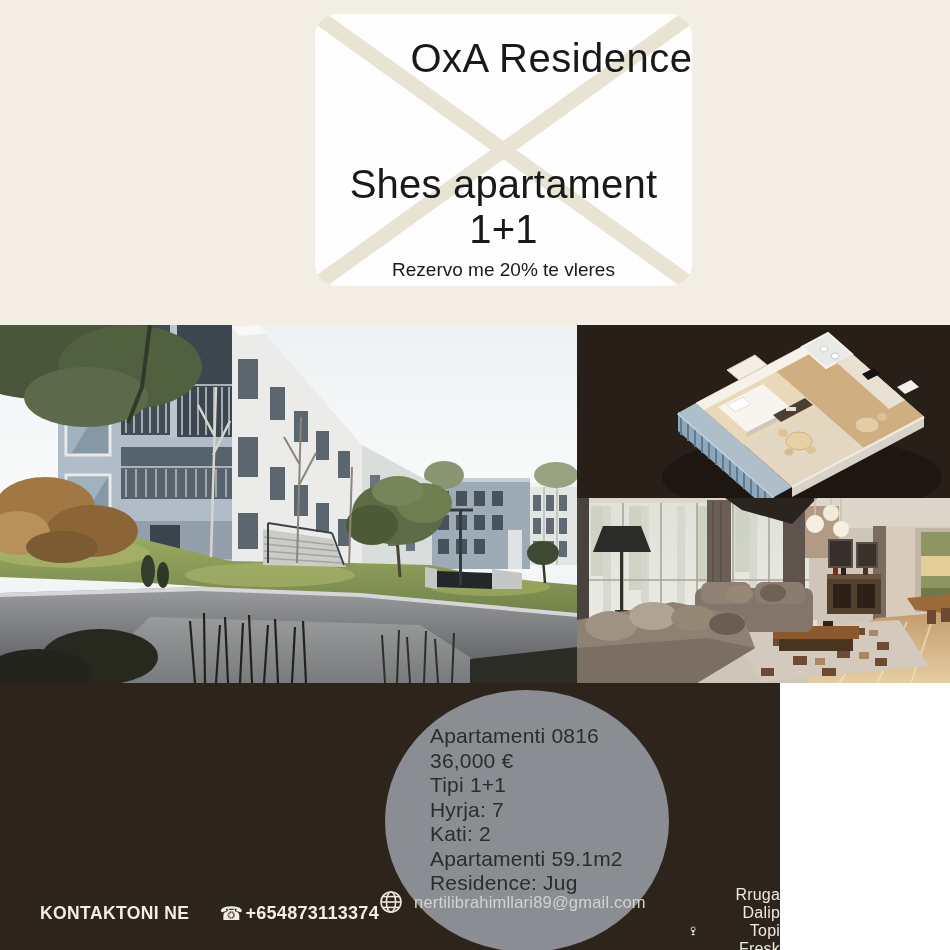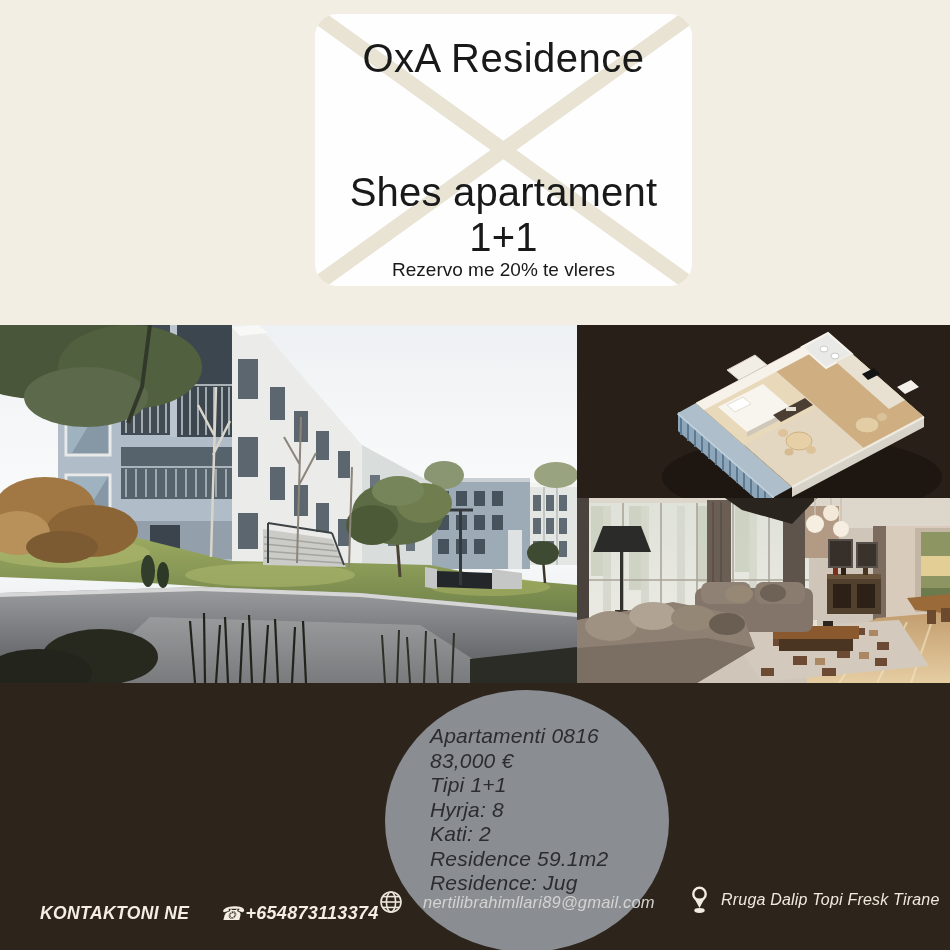--- a/index.html
+++ b/index.html
@@ -9,47 +9,47 @@
     -webkit-font-smoothing:antialiased;
   }
   
   .top{position:absolute;left:0;top:0;width:950px;height:325px;background:#f2eee3;}
   .envelope{
     position:absolute;left:315px;top:14px;width:377px;height:272px;
     background:#fefefe;border-radius:22px;overflow:hidden;
   }
   .envelope svg{position:absolute;left:0;top:0;}
   .env-text{position:absolute;left:0;width:100%;text-align:center;color:#191919;}
-  .brand{top:22px;font-size:40px;font-weight:500;letter-spacing:.5px;}
-  .headline{top:148px;font-size:40px;font-weight:500;letter-spacing:.2px;margin-top:8px;}
+  .brand{top:22px;font-size:40px;font-weight:500;letter-spacing:.5px;padding-left:48px;}
+  .headline{top:148px;font-size:40px;font-weight:500;letter-spacing:.2px;}
   .promo{top:245px;font-size:19px;font-weight:500;}
   
   .photos{position:absolute;left:0;top:325px;width:950px;height:358px;display:flex;}
   .photo-left{width:577px;height:358px;}
   .right-col{width:373px;height:358px;display:flex;flex-direction:column;}
   .floorplan{width:373px;height:173px;background:#281f18;}
   .interior{width:373px;height:185px;}
   .photos svg{display:block;}
   
-  .bottom{position:absolute;left:0;top:683px;width:950px;height:267px;background:#2d241c;font-style:italic;}
+  .bottom{position:absolute;left:0;top:683px;width:780px;height:267px;background:#2d241c;}
   .info-circle{
     position:absolute;left:385px;top:7px;width:284px;height:262px;border-radius:50%;
     background:#8a8e93;z-index:1;
   }
   .info-lines{
     position:absolute;left:45px;top:34px;
     font-size:21px;line-height:24.5px;font-weight:500;color:#2b2c30;letter-spacing:.2px;
     white-space:nowrap;
   }
   .contact{position:absolute;z-index:2;display:flex;align-items:center;}
   .contact-left{left:40px;top:219px;gap:30px;}
   .contact-label{font-size:17.5px;font-weight:700;color:#f4efe5;letter-spacing:.4px;}
   .contact-phone{font-size:18px;font-weight:700;color:#f4efe5;letter-spacing:.3px;display:flex;align-items:center;gap:2px;}
   .phone-glyph{font-size:19px;font-weight:400;}
-  .contact-email{left:379px;top:207px;gap:20px;}
+  .contact-email{left:379px;top:207px;gap:11px;}
   .email-text{font-size:16.5px;color:#d4d3d1;letter-spacing:.2px;}
   .contact-address{left:690px;top:203px;gap:12px;}
   .address-text{font-size:16px;color:#efeade;letter-spacing:.2px;text-align:right;}
   .icon{display:block;}
 </style>
 </head>
 <body>
 
 <div class="canvas">
 
@@ -474,25 +474,25 @@
         </svg>
       </div>
     </div>
   </div>
 
   <div class="bottom">
 
     <div class="info-circle">
       <div class="info-lines">
         <div>Apartamenti 0816</div>
-        <div>83,000 €</div>
+        <div>36,000 €</div>
         <div>Tipi 1+1</div>
-        <div>Hyrja: 8</div>
+        <div>Hyrja: 7</div>
         <div>Kati: 2</div>
-        <div>Residence 59.1m2</div>
+        <div>Apartamenti 59.1m2</div>
         <div>Residence: Jug</div>
       </div>
     </div>
 
     <div class="contact contact-left">
       <span class="contact-label">KONTAKTONI NE</span>
       <span class="contact-phone">
         <span class="phone-glyph">☎</span>
         <span>+654873113374</span>
       </span>

